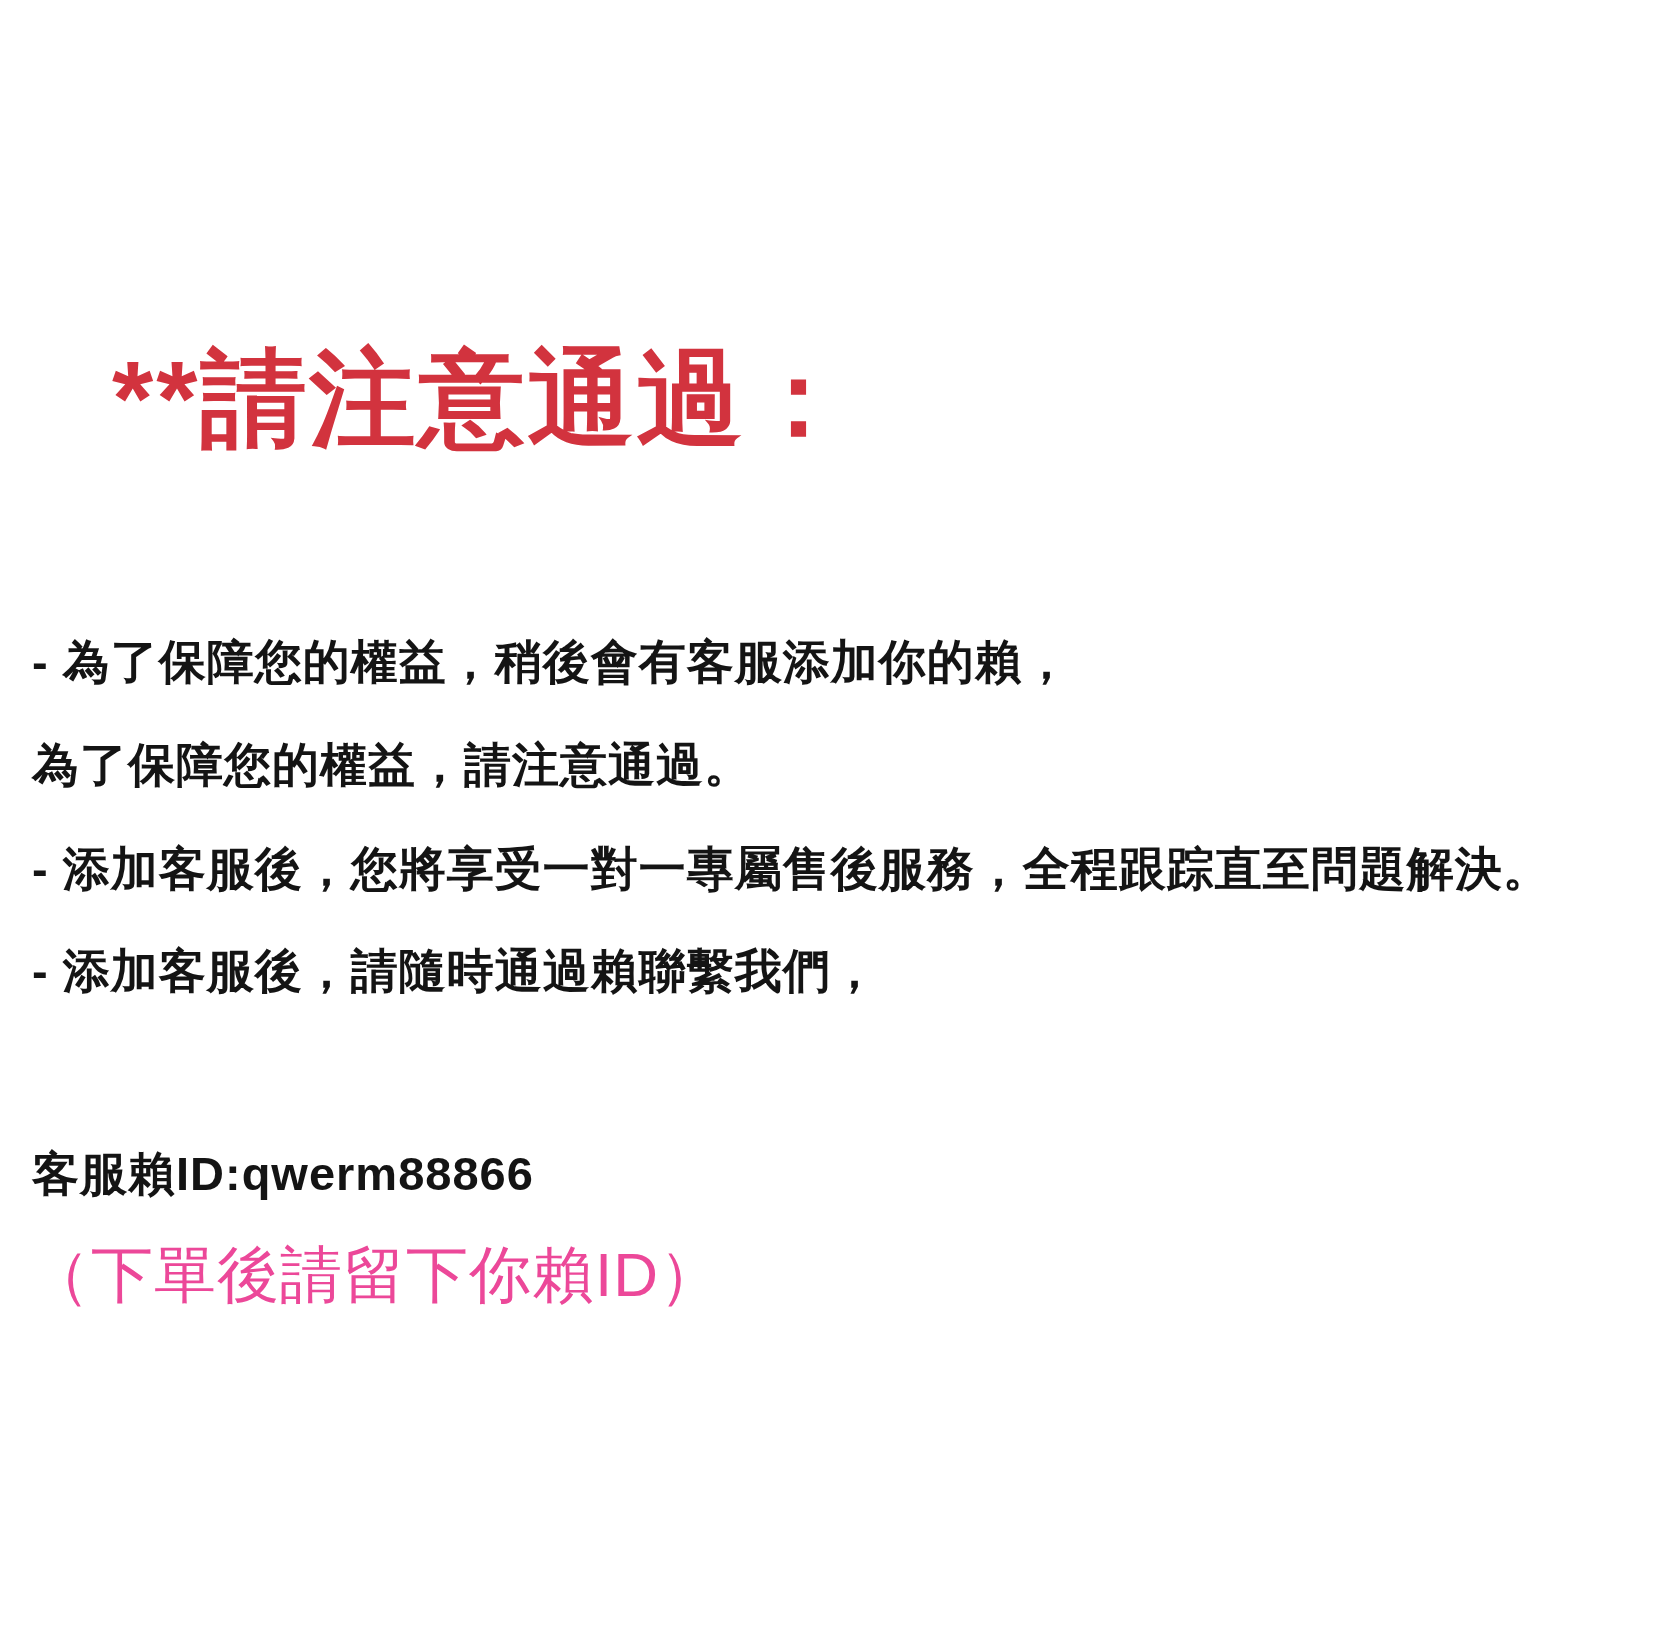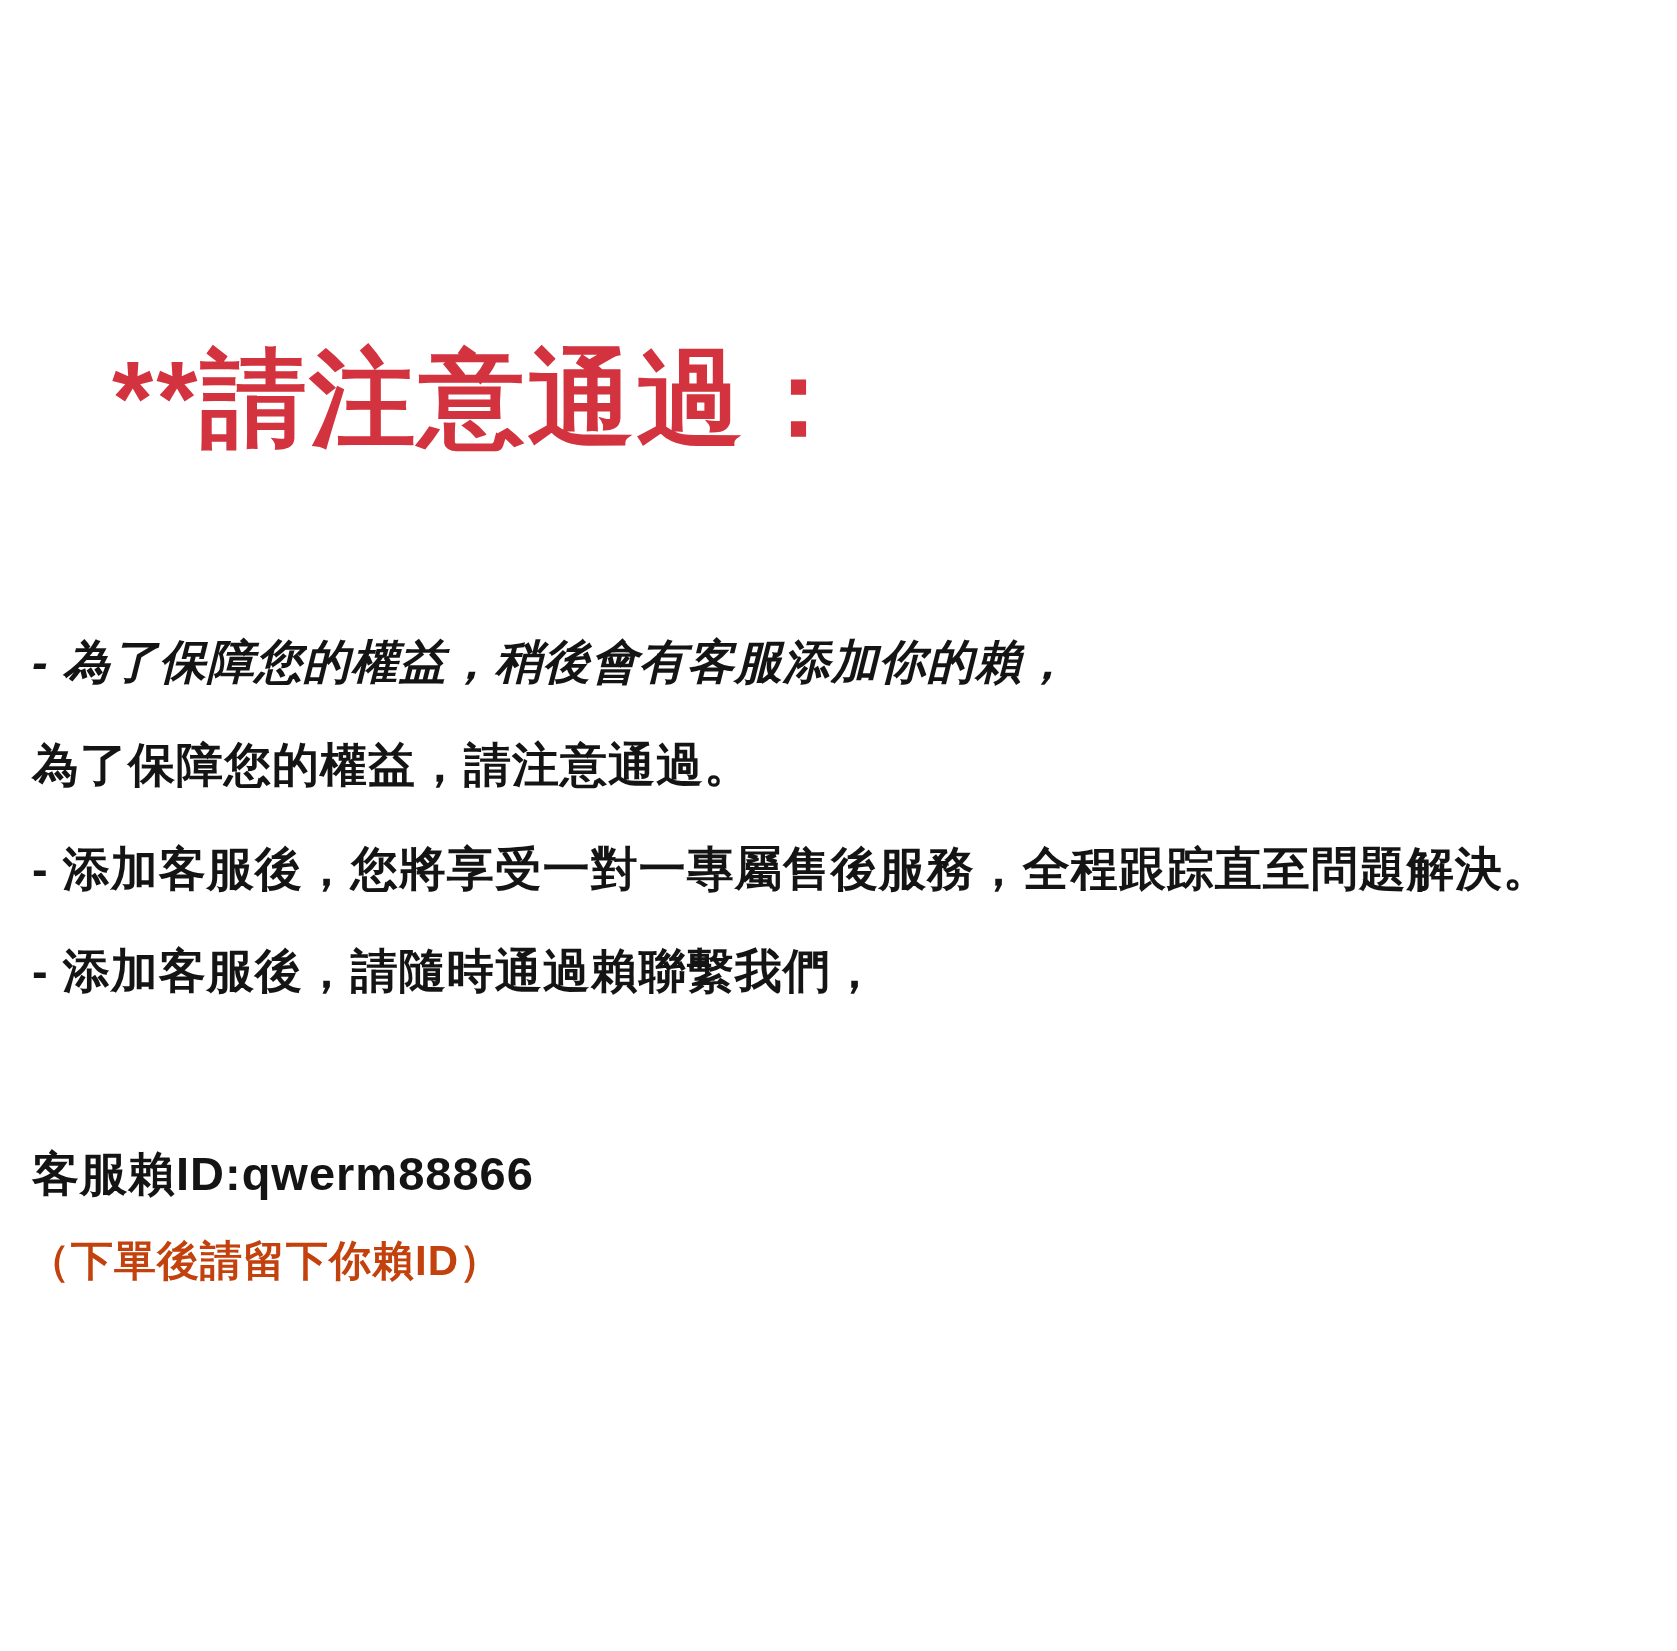--- a/index.html
+++ b/index.html
@@ -28,32 +28,32 @@
   }
   .body-line {
     position: absolute;
     left: 32px;
     font-size: 47px;
     font-weight: bold;
     color: #141414;
     letter-spacing: 1px;
     white-space: nowrap;
   }
-  .line-1 { top: 631px; font-style: italic; }
+  .line-1 { top: 631px; }
   .line-2 { top: 734px; }
   .line-3 { top: 838px; }
   .line-4 { top: 940px; }
   .line-5 { top: 1043px; }
   .line-6 { top: 1143px; }
   .warn-line {
     position: absolute;
     left: 28px;
-    font-size: 42px;
-    font-weight: bold;
-    color: #c2410c;
+    font-size: 62px;
+    font-weight: normal;
+    color: #ec4899;
     letter-spacing: 1px;
     white-space: nowrap;
   }
   .warn-1 { top: 1233px; }
   .warn-2 { top: 1300px; }
 </style>
 </head>
 <body>
 
 <div class="notice-canvas">

